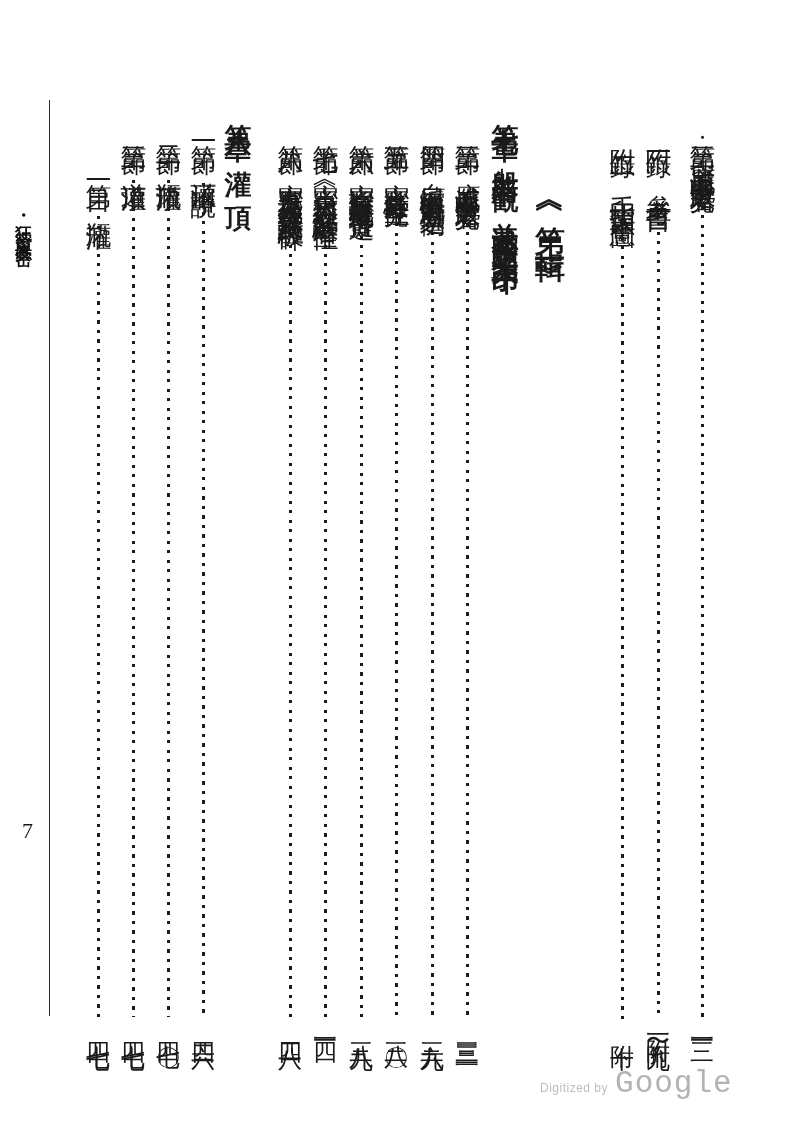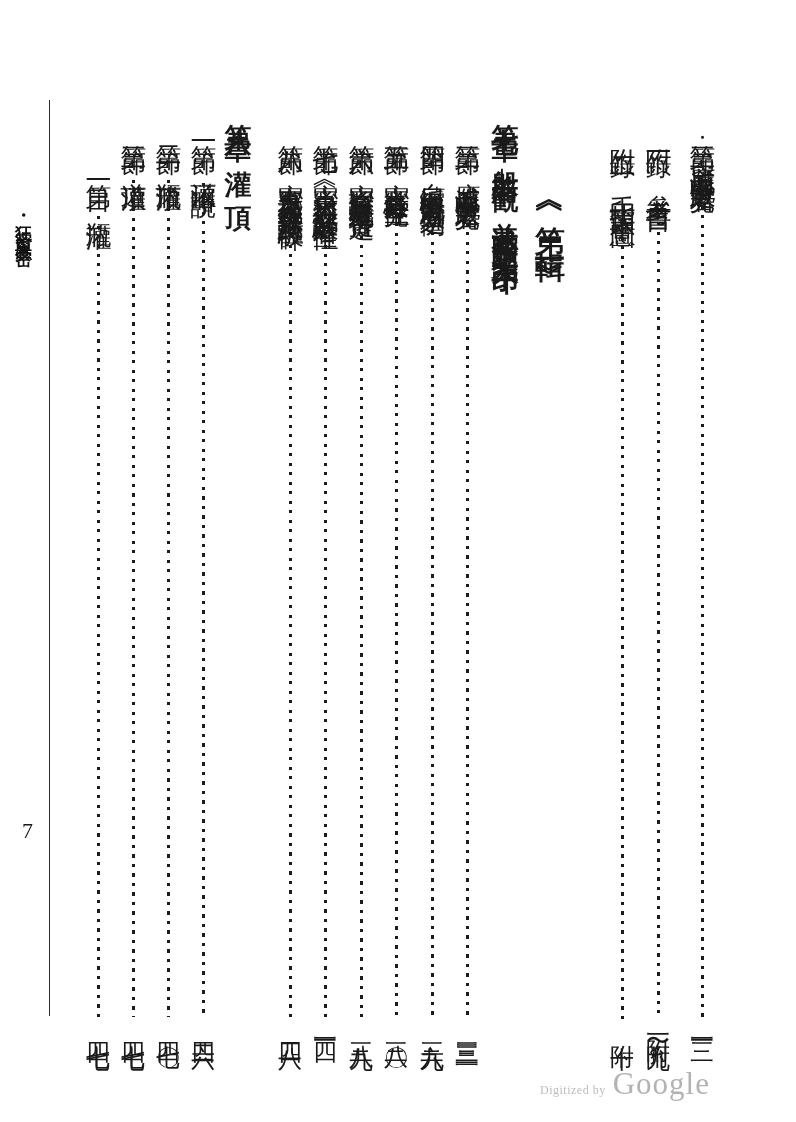--- a/index.html
+++ b/index.html
@@ -49,25 +49,25 @@
   .kind-chapter{font-weight:bold;font-size:27px;letter-spacing:5px;}
   .kind-volume{font-weight:bold;font-size:30px;letter-spacing:13px;}
   .kind-appendix{letter-spacing:5px;}
   .kind-subsection{}
   
   .watermark{
     position:absolute;left:540px;top:1066px;
     display:flex;align-items:baseline;gap:7px;
   }
   .wm-prefix{
-    font-family:Liberation Serif, serif;
+    font-family:Liberation Sans, sans-serif;
     font-size:12px;color:#bdbdbd;letter-spacing:0.5px;
   }
   .wm-brand{
-    font-family:Liberation Serif, serif;
+    font-family:Liberation Mono, monospace;
     font-size:31px;color:#b3b3b3;letter-spacing:1px;
   }
 </style>
 </head>
 <body>
 
 <div class="page">
 
   <div class="v-rule"></div>
 

